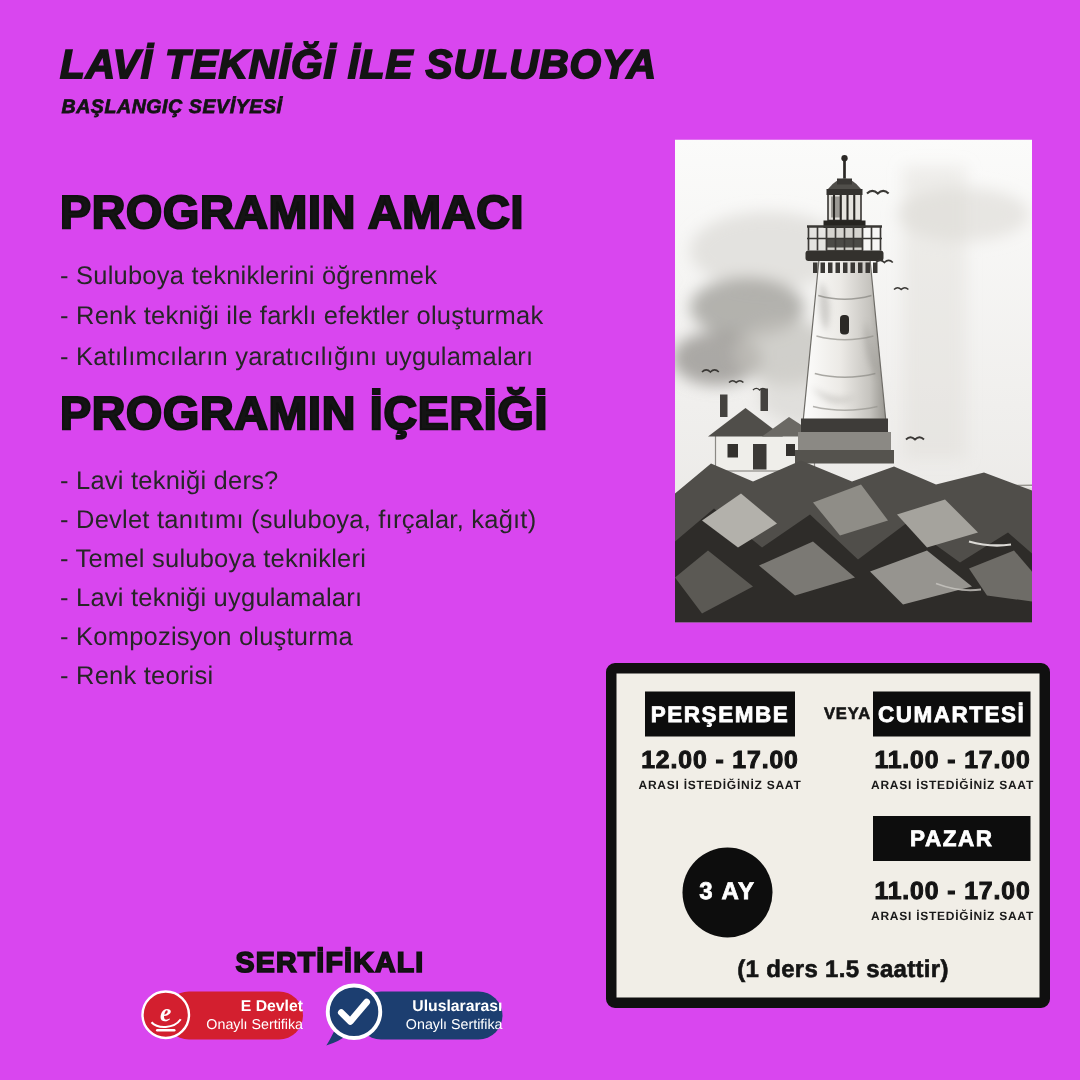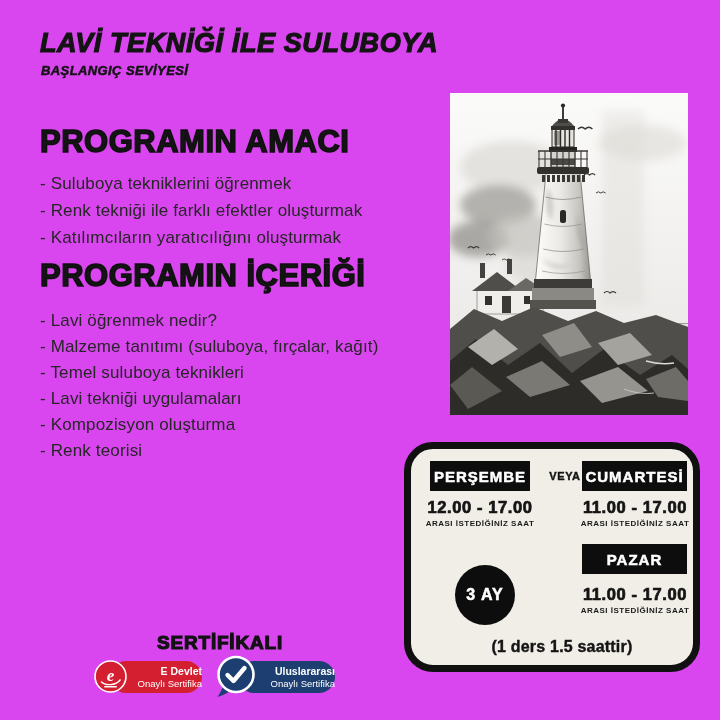--- a/index.html
+++ b/index.html
@@ -27,21 +27,21 @@
     position:absolute;left:40px;margin:0;padding:0;list-style:none;font-size:17px;
     color:#262626;letter-spacing:.15px;white-space:nowrap;
   }
   ul.bullets.amaci{top:170px;line-height:27px;}
   ul.bullets.icerigi{top:308px;line-height:26px;}
   
   .lighthouse{position:absolute;left:450px;top:93px;width:238px;height:322px;}
   
   .schedule{
     position:absolute;left:404px;top:442px;width:296px;height:230px;box-sizing:border-box;
-    background:#f1eee7;border:7px solid #101010;border-radius:29px;
+    background:#f1eee7;border:7px solid #101010;border-radius:6px;
   }
   .schedule *{position:absolute;}
   .day-chip{
     background:#0d0d0d;color:#ffffff;height:30px;display:flex;align-items:center;justify-content:center;
     font-size:15px;font-weight:900;letter-spacing:1px;-webkit-text-stroke:.5px #ffffff;white-space:nowrap;
   }
   .chip-1{left:19px;top:12px;width:100px;}
   .chip-2{left:171px;top:12px;width:105px;}
   .chip-3{left:171px;top:95px;width:105px;}
   .veya{left:124px;top:21px;width:60px;text-align:center;font-size:11px;font-weight:900;
@@ -86,27 +86,27 @@
 
 <div class="page">
 
   <div class="title">LAVİ TEKNİĞİ İLE SULUBOYA</div>
   <div class="subtitle">BAŞLANGIÇ SEVİYESİ</div>
 
   <div class="h2 amaci">PROGRAMIN AMACI</div>
   <ul class="bullets amaci">
     <li>- Suluboya tekniklerini öğrenmek</li>
     <li>- Renk tekniği ile farklı efektler oluşturmak</li>
-    <li>- Katılımcıların yaratıcılığını oluşturmak</li>
+    <li>- Katılımcıların yaratıcılığını uygulamaları</li>
   </ul>
 
   <div class="h2 icerigi">PROGRAMIN İÇERİĞİ</div>
   <ul class="bullets icerigi">
-    <li>- Lavi öğrenmek nedir?</li>
-    <li>- Malzeme tanıtımı (suluboya, fırçalar, kağıt)</li>
+    <li>- Lavi tekniği ders?</li>
+    <li>- Devlet tanıtımı (suluboya, fırçalar, kağıt)</li>
     <li>- Temel suluboya teknikleri</li>
     <li>- Lavi tekniği uygulamaları</li>
     <li>- Kompozisyon oluşturma</li>
     <li>- Renk teorisi</li>
   </ul>
 
   <svg class="lighthouse" viewBox="0 0 238 322" aria-hidden="true">
     <defs>
       <linearGradient id="sky" x1="0" y1="0" x2="0" y2="1">
         <stop offset="0" stop-color="#fbfbfa"></stop>

